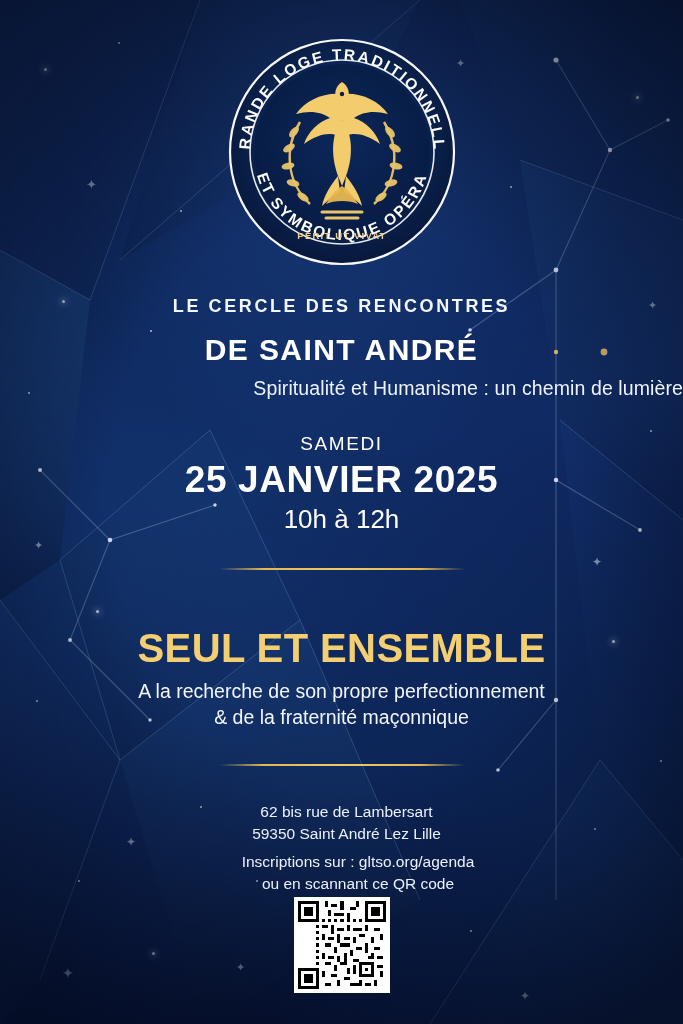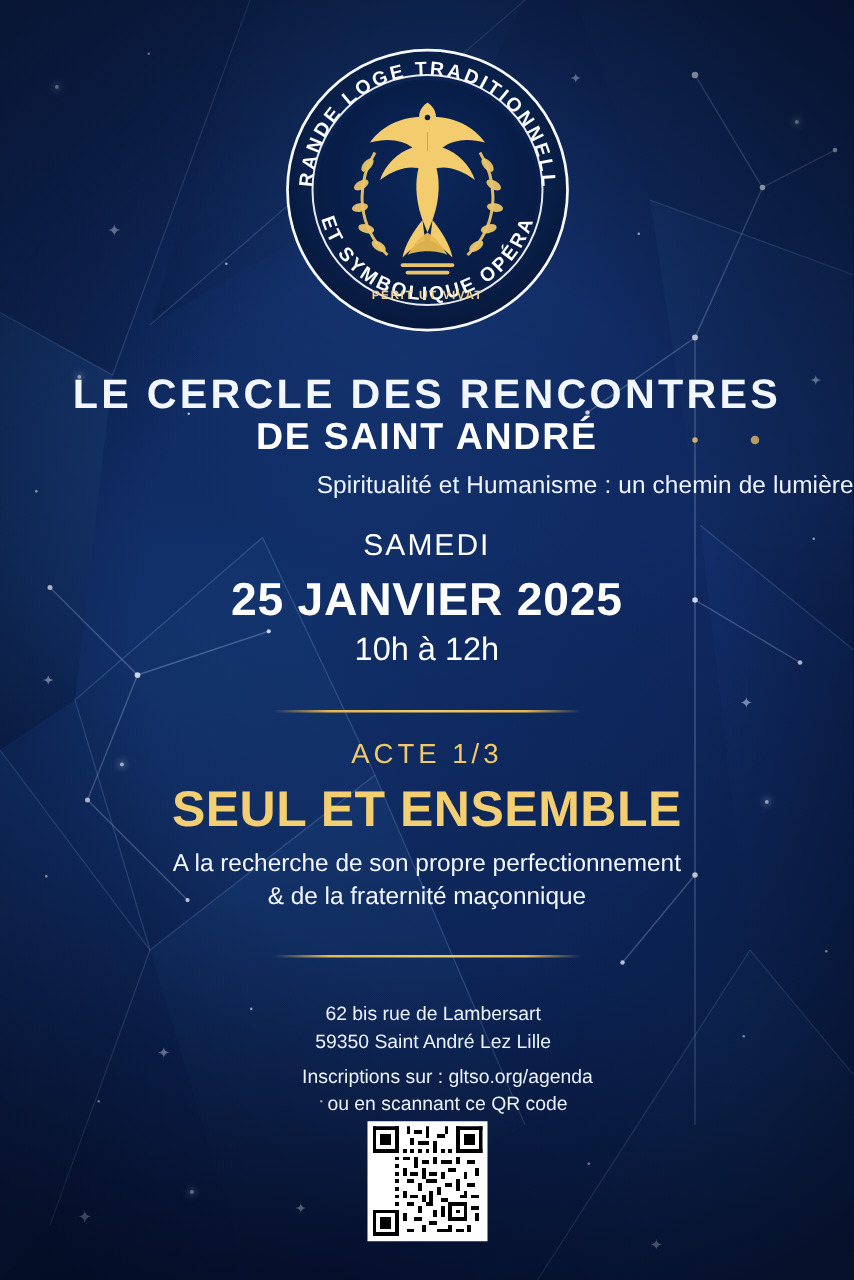--- a/index.html
+++ b/index.html
@@ -66,21 +66,21 @@
     position: absolute;
     top: 36px; left: 50%;
     transform: translateX(-50%);
     width: 232px; height: 232px;
   }
   .logo-wrap svg { display: block; width: 232px; height: 232px; }
 
   
   .hdr-1 {
     position: absolute; top: 296px; left: 0; right: 0;
-    font-size: 33px;
+    font-size: 18px;
     font-weight: 700;
     letter-spacing: 2.6px;
     color: #f2f7ff;
   }
   .hdr-2 {
     position: absolute; top: 333px; left: 0; right: 0;
     font-size: 30px;
     font-weight: 700;
     letter-spacing: 1.4px;
     color: #ffffff;
@@ -88,22 +88,22 @@
   .subtitle {
     position: absolute; top: 377px; left: 0; right: 0;
     font-size: 19.5px;
     font-weight: 400;
     color: #eef4ff;
     letter-spacing: .1px;
     text-align: right;
   }
 
   .day {
-    position: absolute; top: 423px; left: 0; right: 0;
-    font-size: 24px;
+    position: absolute; top: 433px; left: 0; right: 0;
+    font-size: 19px;
     font-weight: 400;
     letter-spacing: 1.6px;
     color: #ffffff;
   }
   .date {
     position: absolute; top: 459px; left: 0; right: 0;
     font-size: 37px;
     font-weight: 700;
     letter-spacing: .6px;
     color: #ffffff;
@@ -365,21 +365,20 @@
     <div class="hdr-1">LE CERCLE DES RENCONTRES</div>
     <div class="hdr-2">DE SAINT ANDRÉ</div>
     <div class="subtitle">Spiritualité et Humanisme : un chemin de lumière</div>
 
     <div class="day">SAMEDI</div>
     <div class="date">25 JANVIER 2025</div>
     <div class="hours">10h à 12h</div>
 
     <div class="rule rule-1"></div>
 
-    <div class="acte">ACTE 1/3</div>
     <div class="acte-title">SEUL ET ENSEMBLE</div>
 
     <div class="desc">
       <div>A la recherche de son propre perfectionnement</div>
       <div>&amp; de la fraternité maçonnique</div>
     </div>
 
     <div class="rule rule-2"></div>
 
     <div class="addr">

